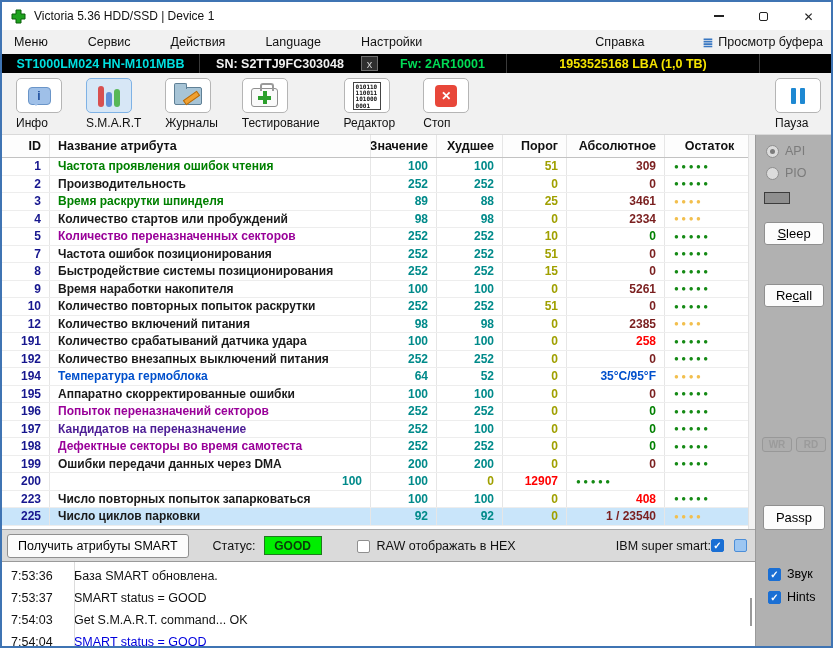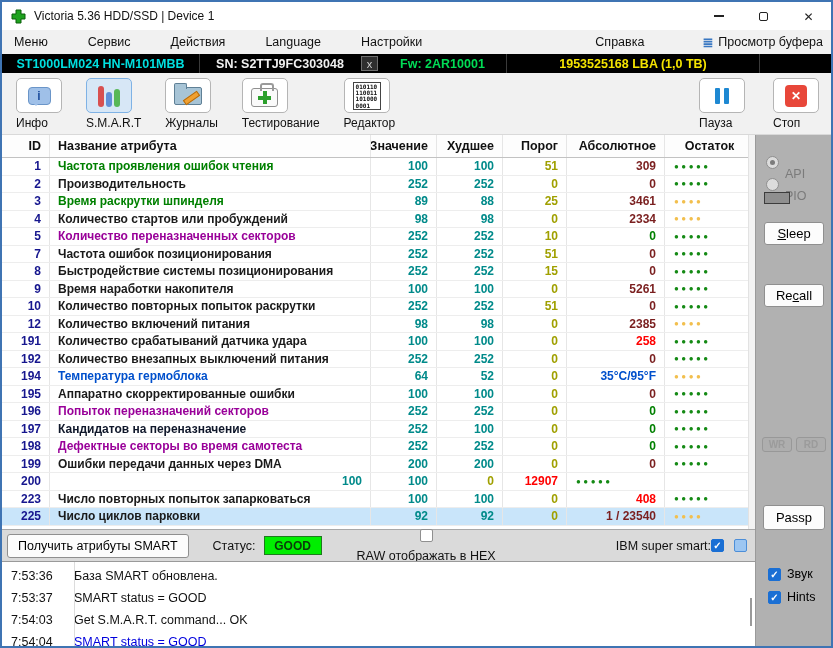--- a/index.html
+++ b/index.html
@@ -77,40 +77,40 @@
   .cval, .cworst { color:var(--val-color); }
   .cthresh { color:var(--thr-color); }
   .cdots { font-size:8px; letter-spacing:2.5px; padding-left:9px; }
   .scrollstrip { position:absolute; top:0; right:0; bottom:0; width:7px; background:#f3f3f3; border-left:1px solid #e2e2e2; }
   
   .ctrlbar { height:32px; background:#dadada; border-top:1px solid #a8a8a8; display:flex; align-items:center; padding:0 8px 0 5px; font-size:12.5px; color:#111; flex:none; }
   .btn { background:#fcfcfc; border:1px solid #8f8f8f; border-radius:3px; display:flex; align-items:center; justify-content:center; color:#000; }
   .btn-get { height:24px; padding:0 10px; font-size:12.5px; }
   .status-label { margin-left:24px; }
   .good-badge { margin-left:8px; width:58px; height:19px; background:var(--status-bg); border:1px solid #1f7a1f; display:flex; align-items:center; justify-content:center; font-weight:bold; font-size:12px; color:#0a3a0a; }
-  .raw-group { margin-left:35px; display:flex; align-items:center; gap:7px;flex-direction:column; }
+  .raw-group { margin-left:35px; display:flex; align-items:flex-end; gap:7px; }
   .ibm-group { margin-left:auto; display:flex; align-items:center; }
   .cbx { width:13px; height:13px; background:#fff; border:1px solid #8f8f8f; border-radius:2px; display:flex; align-items:center; justify-content:center; color:#fff; font-size:10px; font-weight:bold; flex:none; }
   .cbx.checked { background:#1a6fd4; border-color:#1a6fd4; }
   .cbx.checked::after { content:"✓"; }
   .blue-box { width:13px; height:13px; background:#9cc6f2; border:1px solid #4c8ed8; border-radius:2px; margin-left:10px; }
   
   .log { flex:1; background:#fff; border-top:1px solid #9a9a9a; position:relative; font-size:12.5px; color:#111; padding-top:3px; overflow:hidden; }
   .log-divider { position:absolute; left:72px; top:0; bottom:0; border-left:1px solid #dcdcdc; }
   .log-row { display:grid; grid-template-columns:72px 1fr; height:22px; align-items:center; }
   .log-time { padding-left:9px; }
   .log-msg { }
   .log-scroll { position:absolute; right:1px; top:0; bottom:0; width:6px; }
   .log-thumb { position:absolute; right:2px; top:36px; width:2.5px; height:28px; background:#9a9a9a; }
   
   .side-panel { width:76px; background:#b1b1b1; border-left:1px solid #9a9a9a; position:relative; flex:none; }
   .sp-item { position:absolute; display:flex; align-items:center; gap:6px; font-size:12.5px; }
   .radio { width:13px; height:13px; border-radius:50%; border:1px solid #8f8f8f; background:#dcdcdc; position:relative; flex:none; }
   .radio.on::after { content:""; position:absolute; inset:3px; border-radius:50%; background:#7c7c7c; }
-  .radio-label { color:#7b7b7b;margin-top:23px; }
+  .radio-label { color:#7b7b7b; }
   .led { left:8px; top:57px; width:26px; height:12px; background:#8f8f8f; border:1px solid #3c3c3c; position:absolute; }
   .panel-btn { position:absolute; font-size:13px; }
   .btn-sleep { left:8px; top:87px; width:60px; height:23px; }
   .btn-recall { left:8px; top:149px; width:60px; height:23px; }
   .btn-passp { left:7px; top:370px; width:62px; height:25px; }
   .u { text-decoration:underline; }
   .mini-btn { position:absolute; width:30px; height:15px; background:#aeaeae; border:1px solid #989898; border-radius:3px; color:#9b9b9b; font-size:10px; font-weight:bold; display:flex; align-items:center; justify-content:center; }
   .btn-wr { left:6px; top:302px; }
   .btn-rd { left:40px; top:302px; }
   .sp-sound { left:12px; top:432px; }
@@ -194,34 +194,34 @@
     </div>
     <div class="tool">
       <div class="tool-box">
           <div class="ic-bin">010110
 110011
 101000
 0001</div>
         </div>
       <span>Редактор</span>
     </div>
+    <div class="tool tool-stop">
+      <div class="tool-box">
+          <div class="ic-stop"></div>
+        </div>
+      <span>Стоп</span>
+    </div>
     <div class="tool tool-pause">
       <div class="tool-box">
           <div class="ic-pause">
             <span class="pbar"></span>
             <span class="pbar"></span>
           </div>
         </div>
       <span>Пауза</span>
-    </div>
-    <div class="tool tool-stop">
-      <div class="tool-box">
-          <div class="ic-stop"></div>
-        </div>
-      <span>Стоп</span>
     </div>
   </div>
 
   <div class="content">
     <div class="left-col">
 
       <div class="table-area">
         <div class="thead">
           <div class="cell-r">ID</div>
           <div class="cell-l">Название атрибута</div>
@@ -362,21 +362,21 @@
     <div class="cid cell-r">196</div>
     <div class="cname cell-l" style="color: rgb(153, 0, 153);">Попыток переназначений секторов</div>
     <div class="cval cell-r">252</div>
     <div class="cworst cell-r">252</div>
     <div class="cthresh cell-r">0</div>
     <div class="cabs cell-r" style="color: rgb(0, 128, 0);">0</div>
     <div class="cdots" style="color: rgb(21, 138, 21);">●●●●●</div>
   </div>
             <div class="trow">
     <div class="cid cell-r">197</div>
-    <div class="cname cell-l" style="color: #0f172a;">Кандидатов на переназначение</div>
+    <div class="cname cell-l" style="color: #4c1d95;">Кандидатов на переназначение</div>
     <div class="cval cell-r">252</div>
     <div class="cworst cell-r">100</div>
     <div class="cthresh cell-r">0</div>
     <div class="cabs cell-r" style="color: rgb(0, 128, 0);">0</div>
     <div class="cdots" style="color: rgb(21, 138, 21);">●●●●●</div>
   </div>
             <div class="trow">
     <div class="cid cell-r">198</div>
     <div class="cname cell-l" style="color: rgb(153, 0, 153);">Дефектные секторы во время самотеста</div>
     <div class="cval cell-r">252</div>

